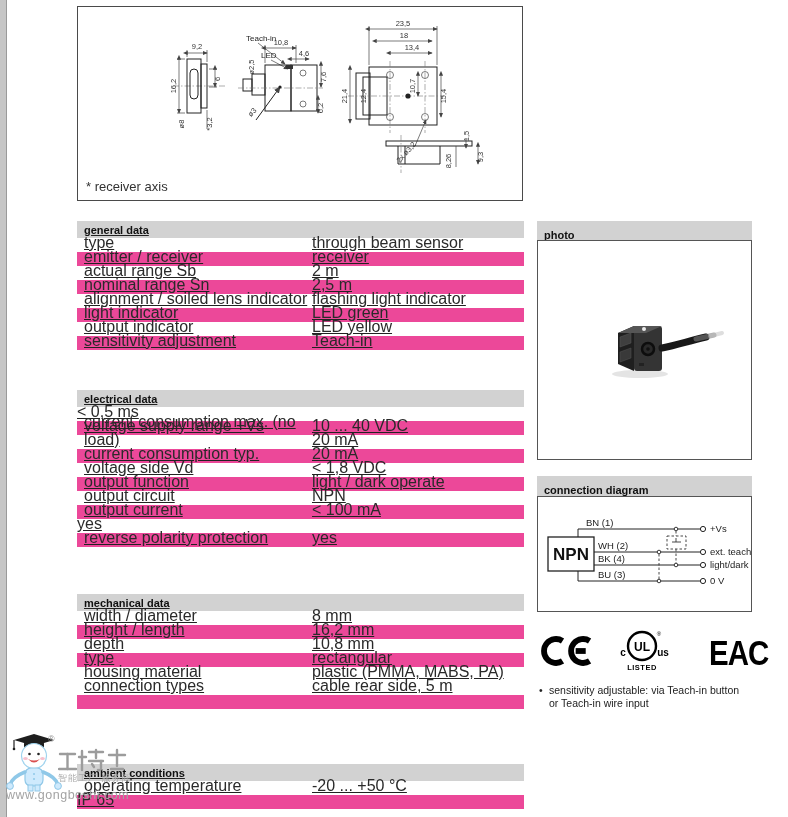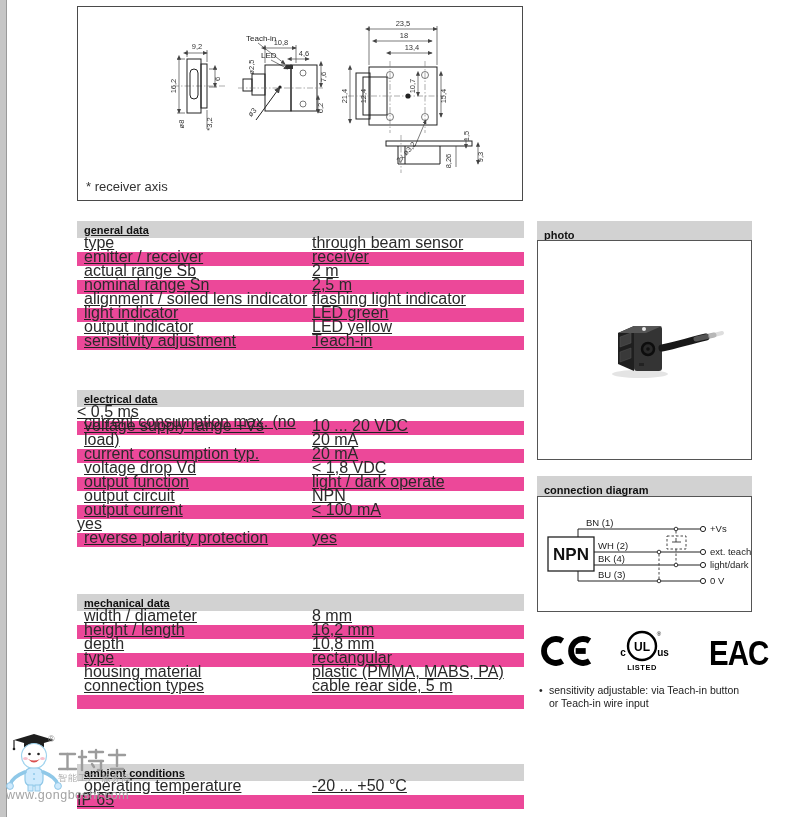--- a/index.html
+++ b/index.html
@@ -217,32 +217,32 @@
       </div>
   </div>
 
   <div class="sec" style="top:390px">
     <div class="sec-h">electrical data</div>
     <div class="trow">
         <div class="tv">&lt; 0,5 ms</div>
       </div>
     <div class="trow g">
         <div class="tl">voltage supply range +Vs</div>
-        <div class="tv">10 ... 20 VDC</div>
+        <div class="tv">10 ... 40 VDC</div>
       </div>
     <div class="trow">
         <div class="tl">current consumption max. (no load)</div>
         <div class="tv">20 mA</div>
       </div>
     <div class="trow g">
         <div class="tl">current consumption typ.</div>
         <div class="tv">20 mA</div>
       </div>
     <div class="trow">
-        <div class="tl">voltage drop Vd</div>
+        <div class="tl">voltage side Vd</div>
         <div class="tv">&lt; 1,8 VDC</div>
       </div>
     <div class="trow g">
         <div class="tl">output function</div>
         <div class="tv">light / dark operate</div>
       </div>
     <div class="trow">
         <div class="tl">output circuit</div>
         <div class="tv">NPN</div>
       </div>

